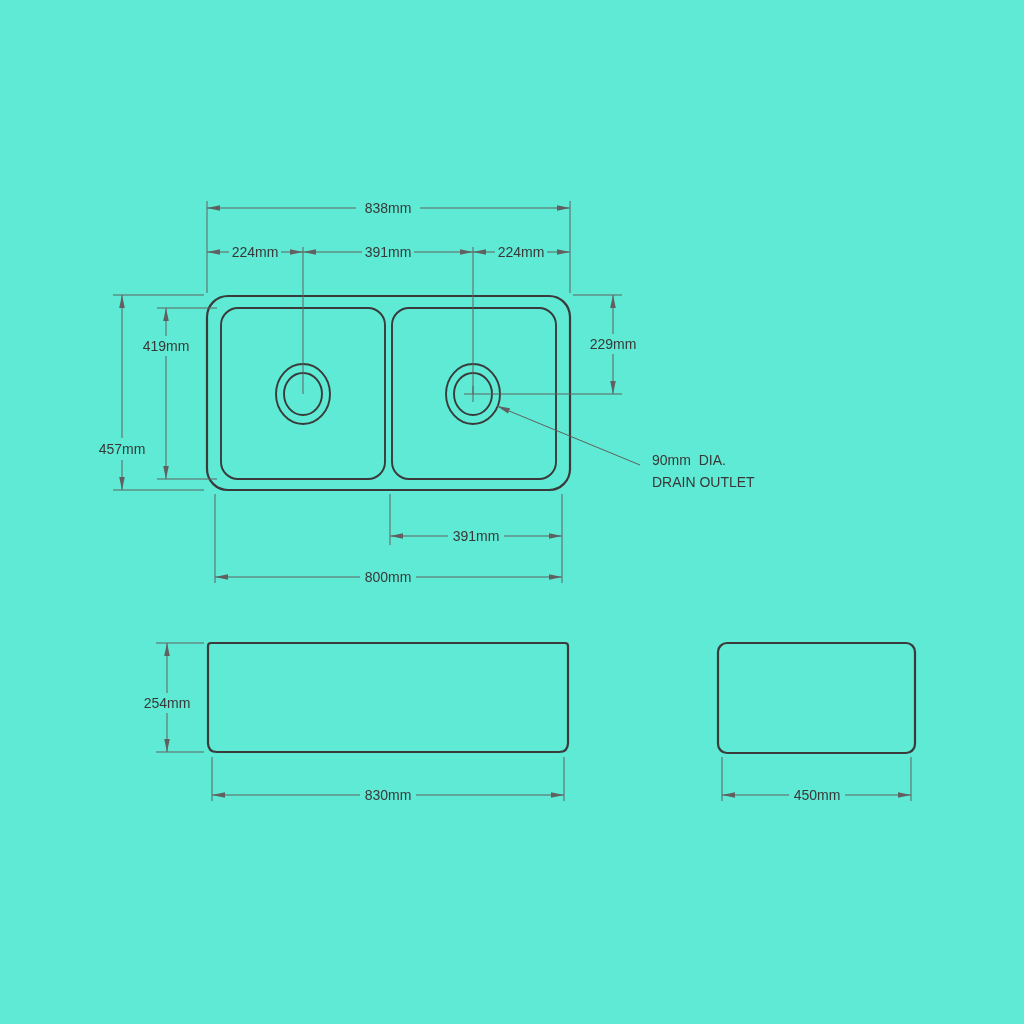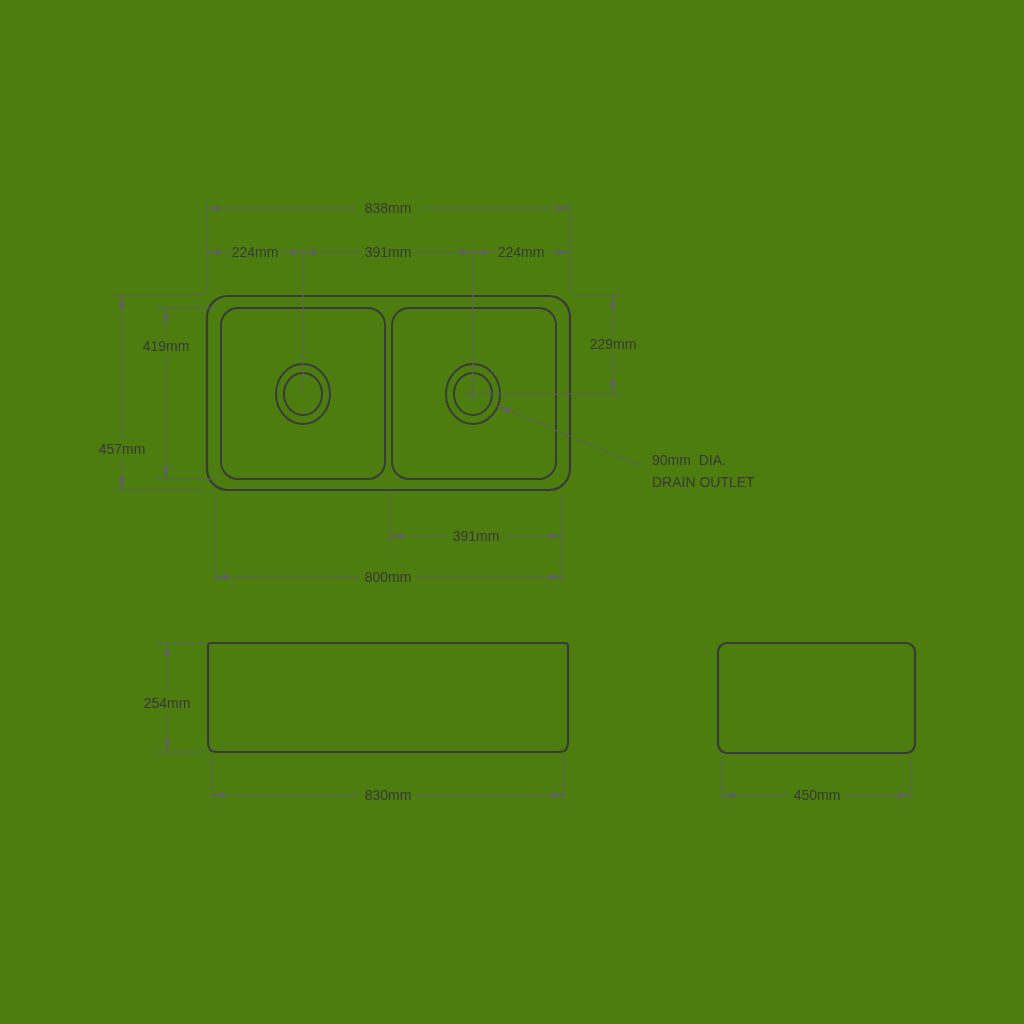--- a/index.html
+++ b/index.html
@@ -3,21 +3,21 @@
 <meta charset="utf-8">
 <style>
   html, body {
     margin: 0;
     padding: 0;
     background: #ffffff;
   }
   .canvas {
     width: 1024px;
     height: 1024px;
-    background: #4d7c0f;
+    background: #5eead4;
     position: relative;
     overflow: hidden;
     font-family: "Liberation Sans", sans-serif;
     text-align: center;
   }
   svg {
     display: block;
   }
   svg text {
     font-family: "Liberation Sans", sans-serif;

